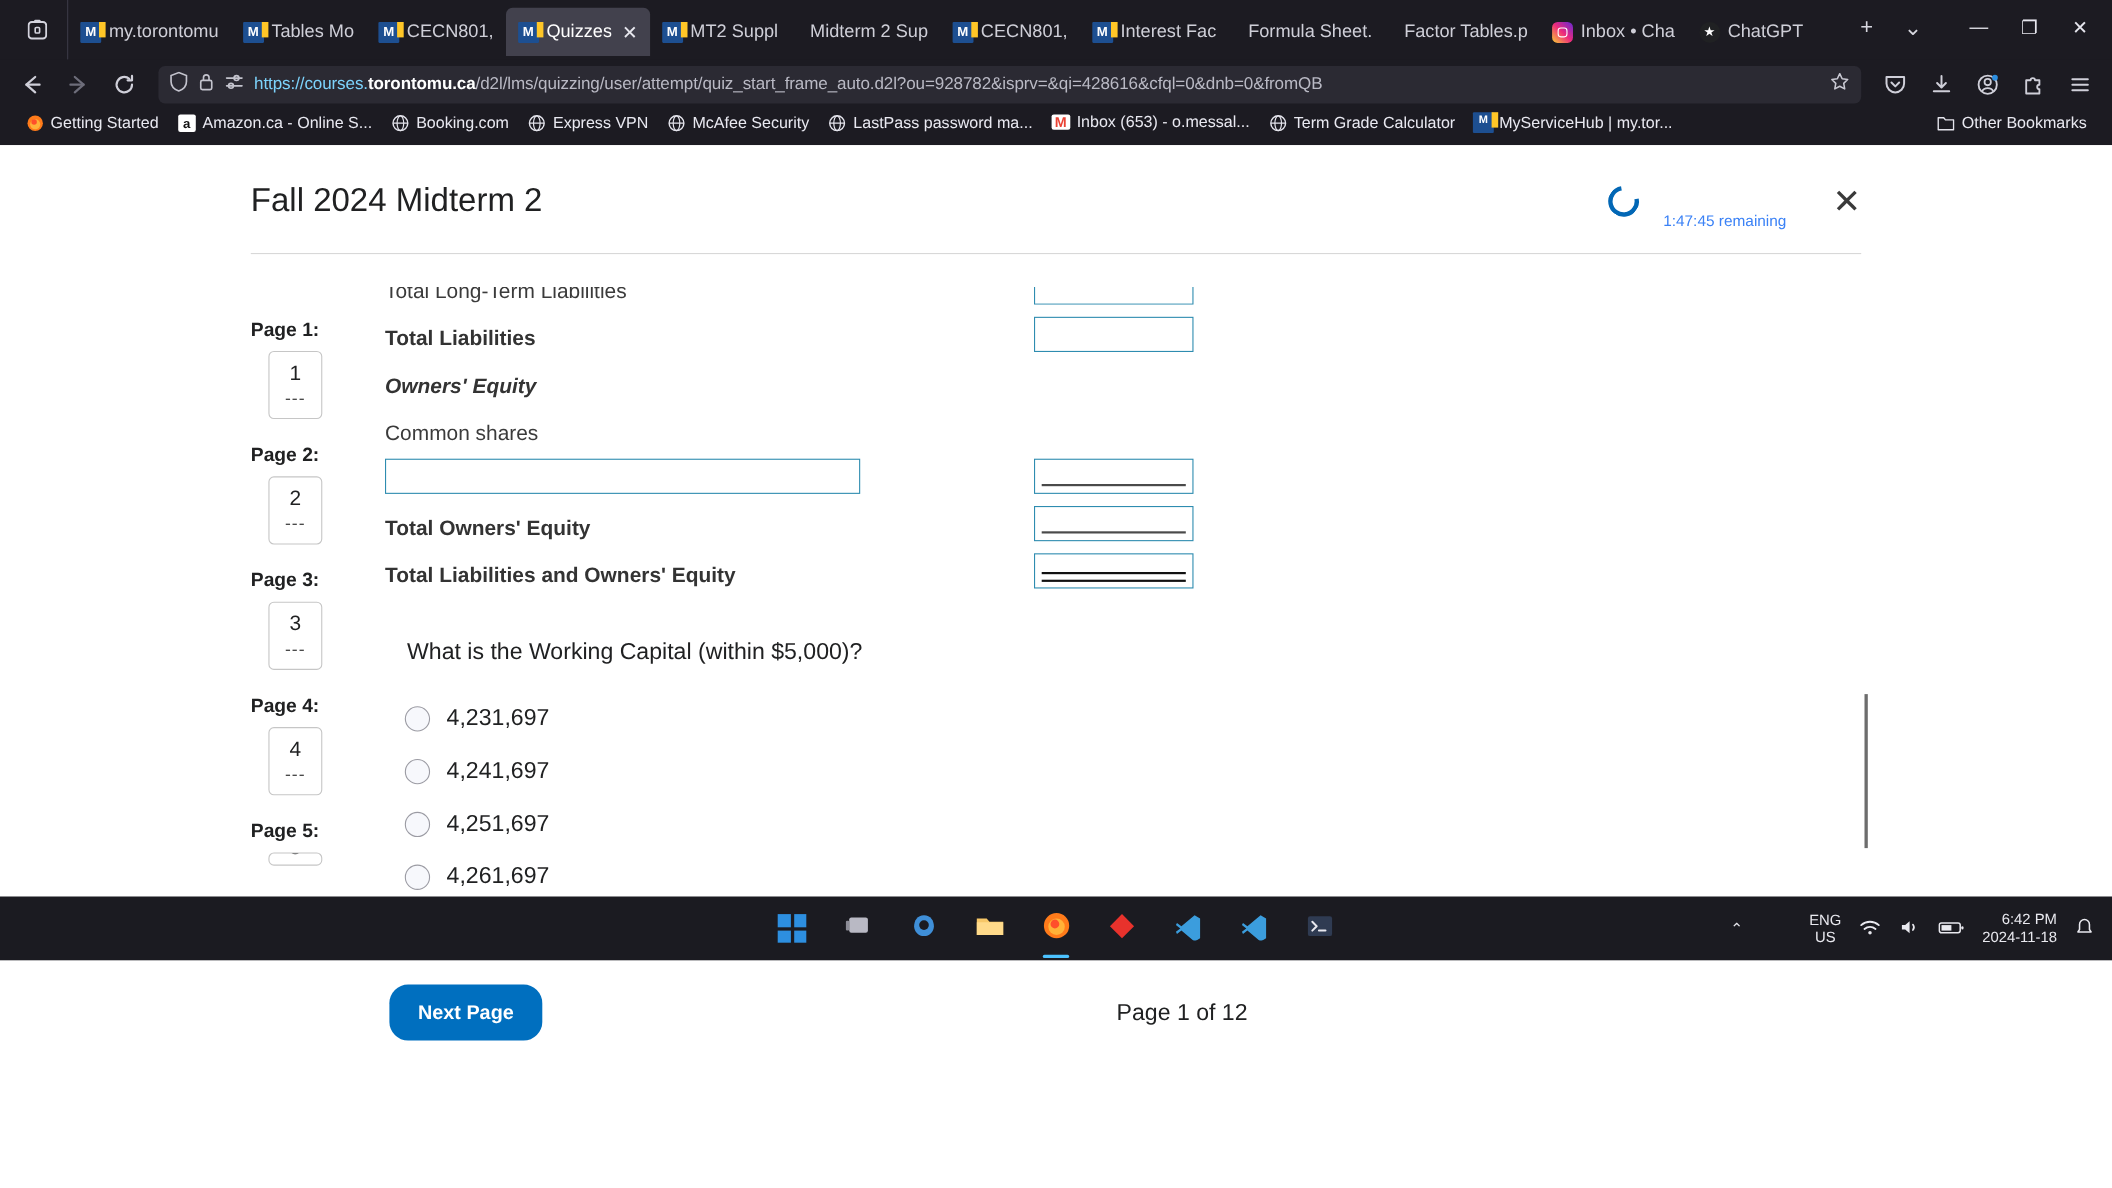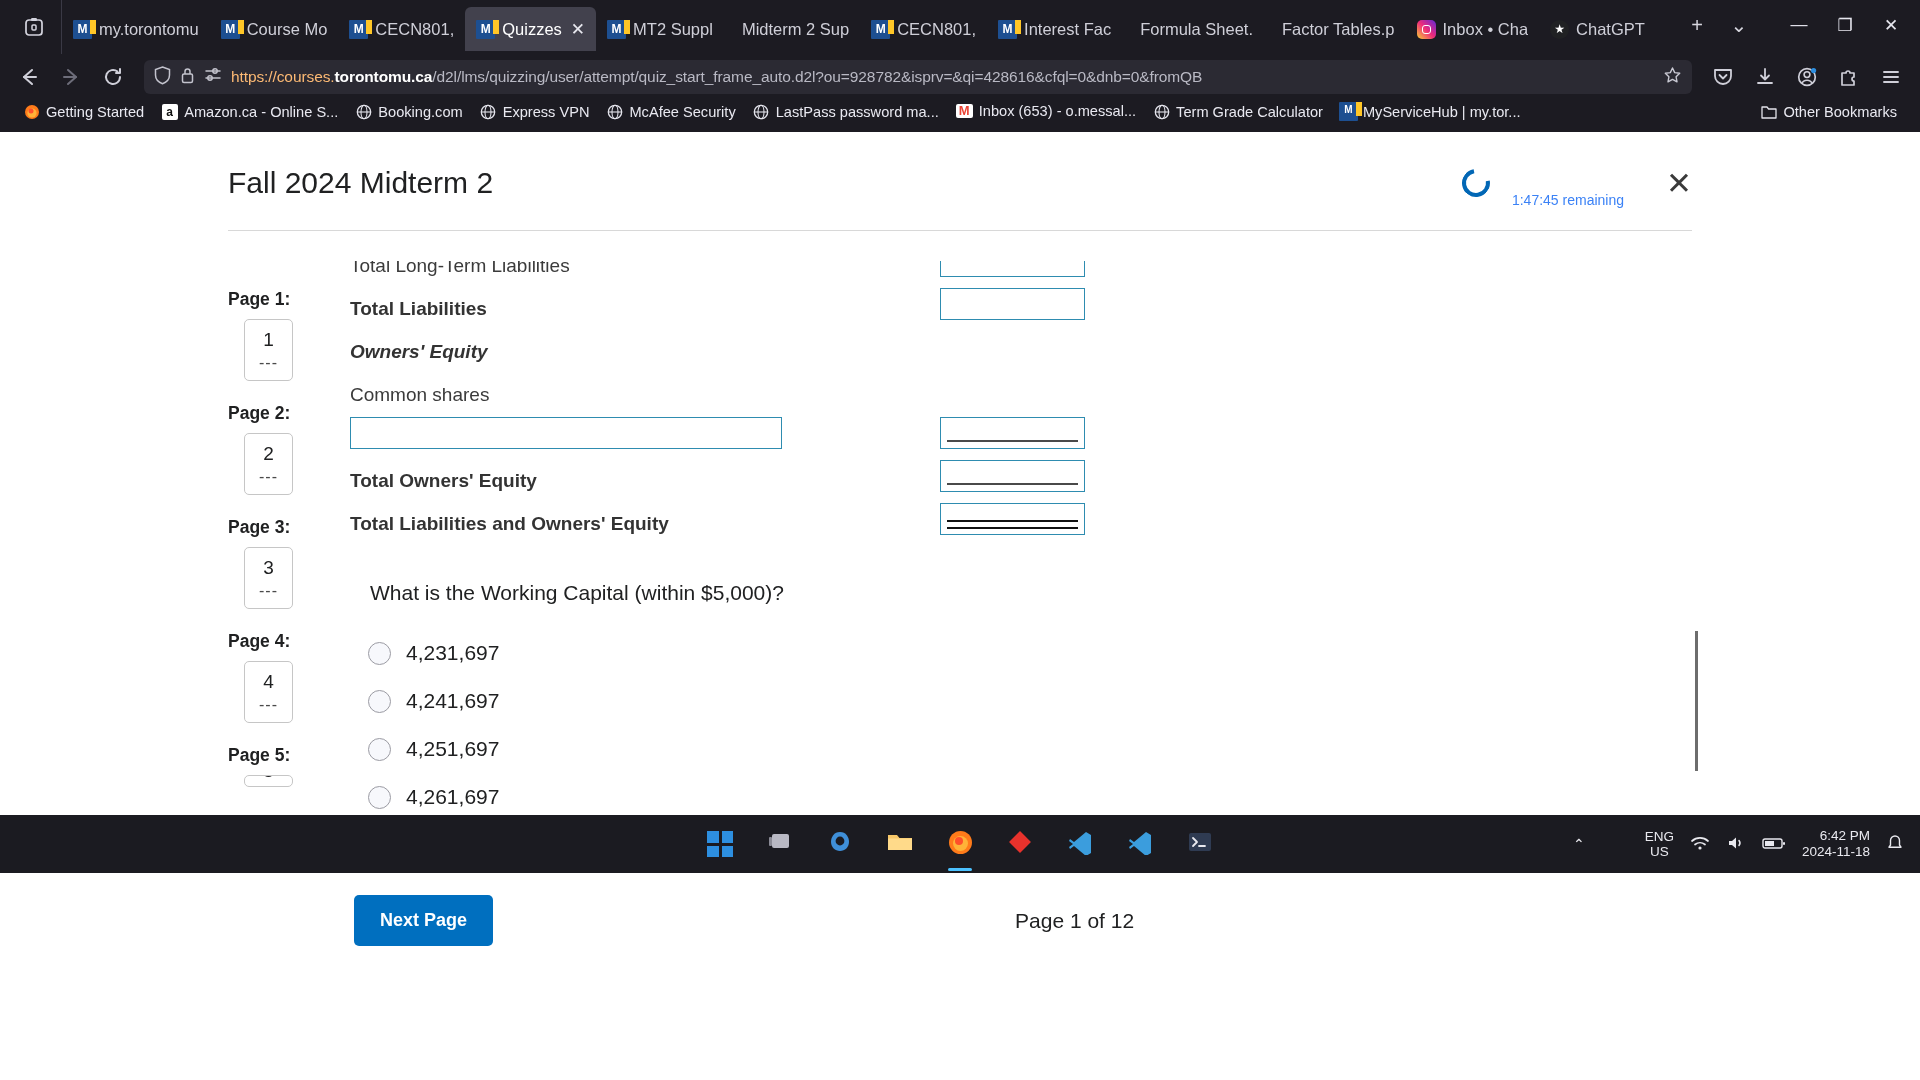--- a/index.html
+++ b/index.html
@@ -83,21 +83,21 @@
   .urlbar {
     flex: 1; height: 34px; background: #2b2a33; border-radius: 6px;
     display: flex; align-items: center; gap: 9px; padding: 0 10px;
     margin: 0 8px; color: #b6b6c2;
   }
   .url-text {
     flex: 1; font-size: 15.5px; color: #b9b9c4; white-space: nowrap;
     overflow: hidden; letter-spacing: -0.1px;
   }
   .url-text b { color: #ffffff; font-weight: 700; }
-  .url-text .scheme { color: #fdba74; }
+  .url-text .scheme { color: #7dd3fc; }
 
   .bookmarks {
     height: 32px; display: flex; align-items: flex-start;
     padding: 0 16px; gap: 3px; color: #e9e9f1; font-size: 14.6px;
   }
   .bm {
     display: flex; align-items: center; gap: 6px; padding: 3px 7px;
     border-radius: 4px; white-space: nowrap;
   }
   .bm-ico { width: 17px; height: 17px; flex: 0 0 17px; display:flex;align-items:center;justify-content:center; }
@@ -170,21 +170,21 @@
   .opt { display: flex; align-items: center; gap: 15px; height: 48px; padding-left: 18px; }
   .radio {
     width: 23px; height: 23px; border-radius: 50%;
     border: 1.6px solid #9b9ba3; background: #f7f8fc; flex: 0 0 23px;
   }
   .opt-label { font-size: 21px; color: #202122; }
 
   .footer { display: flex; align-items: center; margin-top: 26px; padding-left: 4px; }
   .next-btn {
     background: #006fbf; color: #fff; font-size: 18px; font-weight: bold;
-    padding: 15px 26px; border-radius: 5px; border: none;
+    padding: 15px 26px; border-radius: 17px; border: none;
   }
   .page-count { font-size: 21px; color: #202122; margin-left: 522px; }
 
   .scroll-track {
     position: absolute; right: -6px; top: 400px;
     width: 3px; height: 140px; background: #6d6d6d;
   }
 
   
   .taskbar {
@@ -224,21 +224,21 @@
     </div>
 
     <div class="tabs" id="tabs">
         <div class="tab">
      <span class="favicon fav-m">M</span>
      <span class="tab-title">my.torontomu</span>
 
    </div>
         <div class="tab">
      <span class="favicon fav-m">M</span>
-     <span class="tab-title">Course Mo</span>
+     <span class="tab-title">Tables Mo</span>
 
    </div>
         <div class="tab">
      <span class="favicon fav-m">M</span>
      <span class="tab-title">CECN801, </span>
 
    </div>
         <div class="tab active">
      <span class="favicon fav-m">M</span>
      <span class="tab-title">Quizzes</span>

